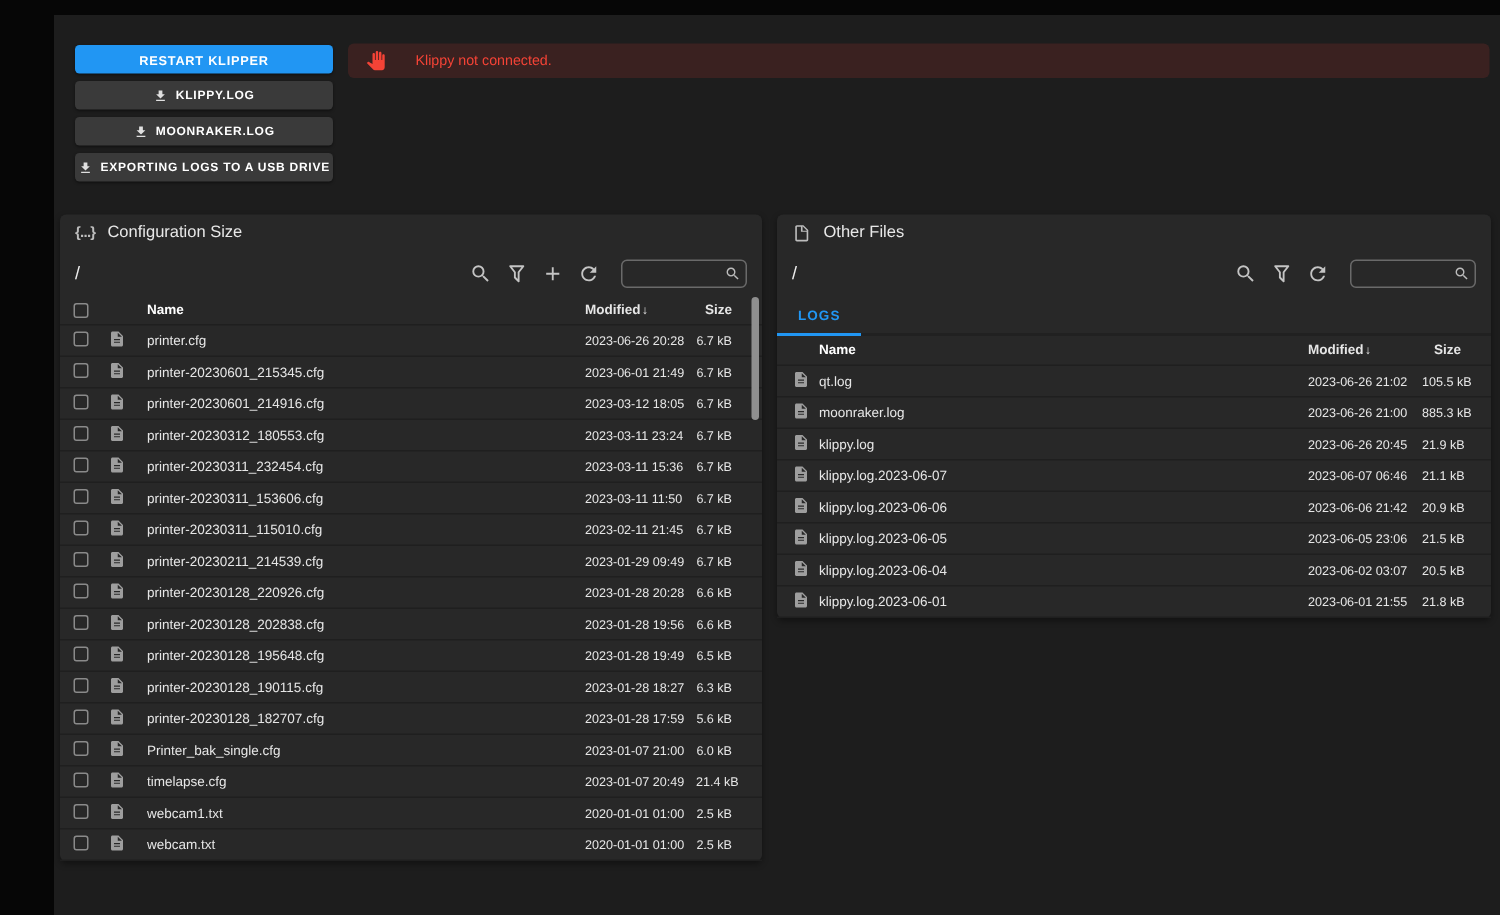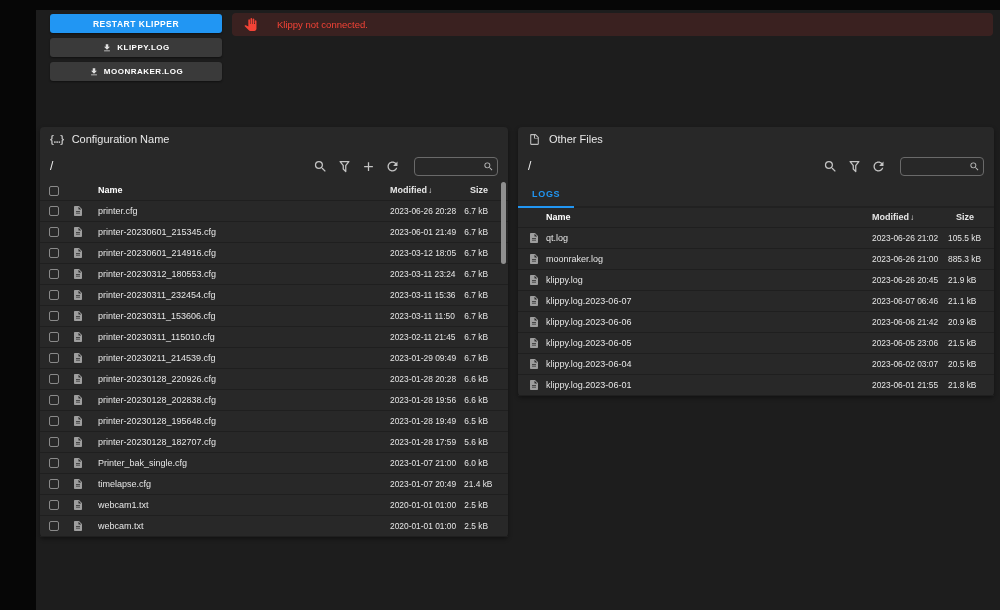--- a/index.html
+++ b/index.html
@@ -6,21 +6,21 @@
   html, body { width: 1000px; height: 610px; }
   body {
     background: #1d1d1d;
     font-family: "Liberation Sans", sans-serif;
     color: #fff;
     overflow: hidden;
     position: relative;
   }
   .topbar { position: absolute; left: 0; top: 0; width: 1000px; height: 10px; background: #060606; }
   .sidebar { position: absolute; left: 0; top: 0; width: 36px; height: 610px; background: #060606; }
-  .main { position: absolute; left: 36px; top: 10px; width: 964px; height: 516px; }
+  .main { position: absolute; left: 36px; top: 26px; width: 964px; height: 516px; }
 
   
   .actions { position: absolute; left: 14px; top: 4px; display: flex; flex-direction: column; gap: 5px; }
   .btn {
     display: flex; align-items: center; justify-content: center; gap: 5px;
     width: 172px; height: 19px; border: none; border-radius: 3px;
     font-family: "Liberation Sans", sans-serif;
     font-weight: bold; font-size: 8px; letter-spacing: 0.5px;
     color: #fff; cursor: pointer; box-shadow: 0 1px 2px rgba(0,0,0,0.45);
   }
@@ -119,33 +119,39 @@
           <path d="M19 9h-4V3H9v6H5l7 7 7-7zM5 18v2h14v-2H5z"></path>
         </svg>
       <span>KLIPPY.LOG</span>
     </button>
     <button class="btn dark">
       <svg viewBox="0 0 24 24">
           <path d="M19 9h-4V3H9v6H5l7 7 7-7zM5 18v2h14v-2H5z"></path>
         </svg>
       <span>MOONRAKER.LOG</span>
     </button>
+    <button class="btn dark">
+      <svg viewBox="0 0 24 24">
+          <path d="M19 9h-4V3H9v6H5l7 7 7-7zM5 18v2h14v-2H5z"></path>
+        </svg>
+      <span>EXPORTING LOGS TO A USB DRIVE</span>
+    </button>
   </div>
 
   <div class="alert">
     <svg viewBox="0 0 24 24">
         <path d="M23 5.5V20c0 2.2-1.8 4-4 4h-7.3c-1.08 0-2.1-.43-2.85-1.19L1 14.83s1.26-1.23 1.3-1.25c.22-.19.49-.29.79-.29.22 0 .42.06.6.16.04.01 4.31 2.46 4.31 2.46V4c0-.83.67-1.5 1.5-1.5S11 3.17 11 4v7h1V1.5c0-.83.67-1.5 1.5-1.5S15 .67 15 1.5V11h1V2.5c0-.83.67-1.5 1.5-1.5s1.5.67 1.5 1.5V11h1V5.5c0-.83.67-1.5 1.5-1.5s1.5.67 1.5 1.5z"></path>
       </svg>
     <span class="alert-text">Klippy not connected.</span>
   </div>
 
   <section class="panel config">
     <div class="panel-header">
       <span class="braces-glyph">{...}</span>
-      <span class="panel-title">Configuration Name</span>
+      <span class="panel-title">Configuration Size</span>
     </div>
     <div class="panel-toolbar">
       <span class="path">/</span>
       <div class="toolbar-right">
         <button class="icon-btn">
           <svg viewBox="0 0 24 24">
               <path d="M15.5 14h-.79l-.28-.27A6.47 6.47 0 0 0 16 9.5 6.5 6.5 0 1 0 9.5 16c1.61 0 3.09-.59 4.23-1.57l.27.28v.79l5 4.99L20.49 19l-4.99-5zm-6 0C7.01 14 5 11.99 5 9.5S7.01 5 9.5 5 14 7.01 14 9.5 11.99 14 9.5 14z"></path>
             </svg>
         </button>
         <button class="icon-btn">
@@ -293,20 +299,29 @@
     <td class="check"><span class="checkbox"></span></td>
     <td><svg class="file-ic" viewBox="0 0 24 24">
                 <path d="M6 2c-1.1 0-2 .9-2 2v16c0 1.1.9 2 2 2h12c1.1 0 2-.9 2-2V8l-6-6H6zm7 1.5L18.5 9H13V3.5zM8 12h8v1.5H8V12zm0 3.5h8V17H8v-1.5z"></path>
               </svg></td>
     <td class="name">printer-20230128_195648.cfg</td>
     <td class="mod">2023-01-28 19:49</td>
     <td class="size">6.5 kB</td>
   </tr>
 
 
+  <tr class="file-row">
+    <td class="check"><span class="checkbox"></span></td>
+    <td><svg class="file-ic" viewBox="0 0 24 24">
+                <path d="M6 2c-1.1 0-2 .9-2 2v16c0 1.1.9 2 2 2h12c1.1 0 2-.9 2-2V8l-6-6H6zm7 1.5L18.5 9H13V3.5zM8 12h8v1.5H8V12zm0 3.5h8V17H8v-1.5z"></path>
+              </svg></td>
+    <td class="name">printer-20230128_190115.cfg</td>
+    <td class="mod">2023-01-28 18:27</td>
+    <td class="size">6.3 kB</td>
+  </tr>
 
   <tr class="file-row">
     <td class="check"><span class="checkbox"></span></td>
     <td><svg class="file-ic" viewBox="0 0 24 24">
                 <path d="M6 2c-1.1 0-2 .9-2 2v16c0 1.1.9 2 2 2h12c1.1 0 2-.9 2-2V8l-6-6H6zm7 1.5L18.5 9H13V3.5zM8 12h8v1.5H8V12zm0 3.5h8V17H8v-1.5z"></path>
               </svg></td>
     <td class="name">printer-20230128_182707.cfg</td>
     <td class="mod">2023-01-28 17:59</td>
     <td class="size">5.6 kB</td>
   </tr>

